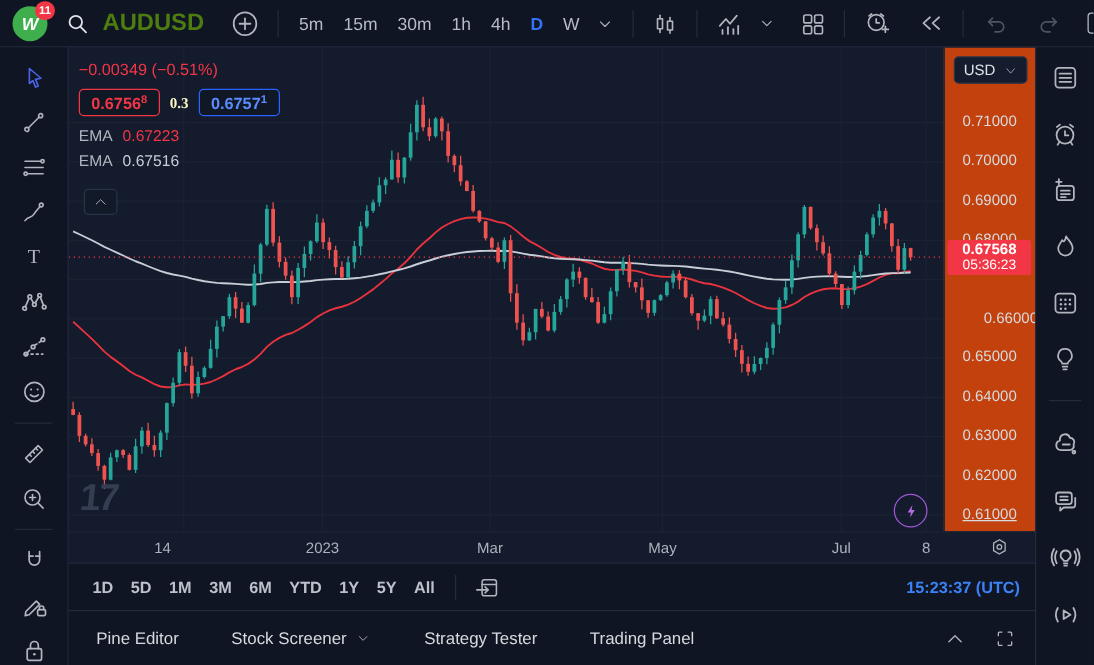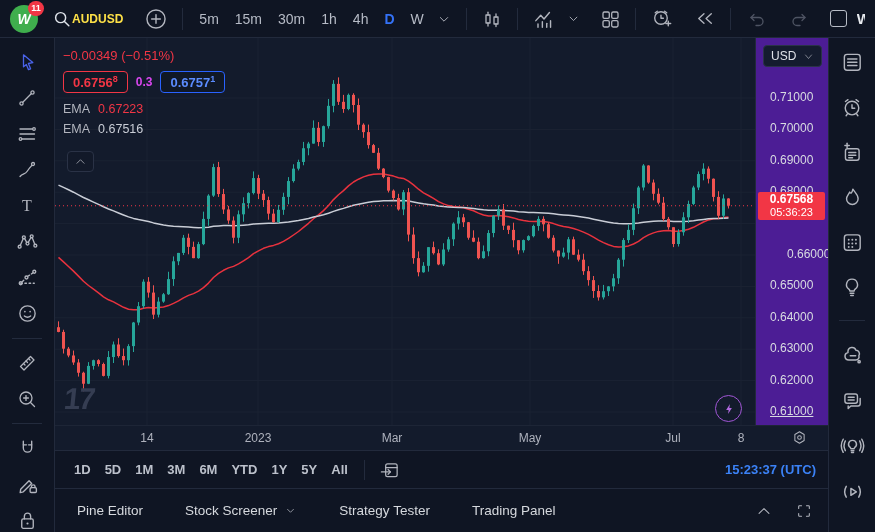--- a/index.html
+++ b/index.html
@@ -6,21 +6,21 @@
   *{box-sizing:border-box;user-select:none;}
   .app{position:relative;width:875px;height:532px;overflow:hidden;background:#131b2c;
        font-family:"Liberation Sans",sans-serif;color:#d6d9de;}
   
   .topbar{position:absolute;left:0;top:0;width:875px;height:38px;background:#0f1523;
           border-bottom:1px solid #222a3c;display:flex;align-items:center;padding:0 10px;white-space:nowrap;}
   .logo{position:relative;width:28px;height:28px;border-radius:50%;background:#3fae4d;flex:0 0 auto;
         display:flex;align-items:center;justify-content:center;color:#fff;font-weight:bold;font-style:italic;font-size:14px;}
   .logo .badge{position:absolute;top:-4px;right:-6px;min-width:16px;height:15px;border-radius:8px;background:#f23645;
         color:#fff;font-size:9px;font-style:normal;display:flex;align-items:center;justify-content:center;padding:0 3px;font-weight:bold;}
-  .sym{display:flex;align-items:center;gap:0;margin-left:14px;font-weight:bold;font-size:12px;color:#fde047;cursor:pointer;}
+  .sym{display:flex;align-items:center;gap:10px;margin-left:14px;font-weight:bold;font-size:19px;color:#4d7c0f;cursor:pointer;}
   .tb-div{width:1px;height:22px;background:#232b3d;margin:0 9px;flex:0 0 auto;}
   .tf-list{display:flex;align-items:center;gap:2px;}
   .tf{padding:4px 7px;font-size:14px;color:#b6bbc6;cursor:pointer;border-radius:4px;}
   .tf.active{color:#3472f7;font-weight:bold;}
   .icbtn{display:flex;align-items:center;justify-content:center;padding:3px 5px;cursor:pointer;border-radius:4px;flex:0 0 auto;}
   .ic{stroke:#b2b5be;fill:none;stroke-width:1.3;stroke-linecap:round;stroke-linejoin:round;}
   .ic.dim{stroke:#4e5463;}
   .checkbox{width:17px;height:17px;border:1.6px solid #b8bdc7;border-radius:3px;margin:0 10px 0 14px;cursor:pointer;flex:0 0 auto;}
   .wm-label{font-size:15px;font-weight:bold;color:#e7eaef;overflow:hidden;}
   
@@ -36,31 +36,31 @@
   .center{position:absolute;left:55px;top:38px;width:773px;height:494px;}
   .chart-area{position:absolute;left:0;top:0;width:773px;height:387px;overflow:hidden;}
   #chart-svg{position:absolute;left:0;top:0;}
   .legend{position:absolute;left:8px;top:10px;z-index:3;}
   .chg{font-size:13px;color:#f23645;margin-bottom:8px;}
   .bidask{display:flex;align-items:center;gap:8px;margin-bottom:9px;}
   .qbox{border:1px solid;border-radius:4px;padding:2px 9px;font-size:13px;font-weight:bold;cursor:pointer;background:rgba(15,21,35,.55);}
   .qbox sup{font-size:9px;}
   .qbox.sell{border-color:#f23645;color:#f23645;}
   .qbox.buy{border-color:#2962ff;color:#5b8cff;}
-  .spread{font-size:12px;font-weight:bold;color:#d946ef;}
+  .spread{font-size:12px;font-weight:bold;color:#fef9c3;font-family:Liberation Serif, serif;}
   .ema-row{display:flex;gap:8px;font-size:12.5px;margin-bottom:6px;color:#b2b5be;}
   .ema-row .v1{color:#f23645;}
   .ema-row .v2{color:#c9cdd6;}
   .collapse-btn{position:absolute;left:12px;top:113px;width:27px;height:21px;border:1px solid #2a3246;border-radius:4px;
       background:#121929;display:flex;align-items:center;justify-content:center;cursor:pointer;z-index:3;}
   .watermark{position:absolute;left:9px;top:344px;font-size:30px;font-weight:bold;color:#353d52;transform:skewX(-6deg);z-index:1;letter-spacing:-2px;}
   .bolt-btn{position:absolute;left:660px;top:357px;width:27px;height:27px;border:1.5px solid #a156d6;border-radius:50%;
       display:flex;align-items:center;justify-content:center;cursor:pointer;z-index:3;}
   
-  .paxis{position:absolute;left:700px;top:0;width:73px;height:387px;border-left:1px solid #222a3c;background:#4c1d95;z-index:2;}
+  .paxis{position:absolute;left:700px;top:0;width:73px;height:387px;border-left:1px solid #222a3c;background:#c2410c;z-index:2;}
   .usd-btn{position:absolute;left:7px;top:7px;padding:3px 7px;border:1px solid #2a3348;border-radius:4px;font-size:12px;
       color:#dfe2e8;display:flex;align-items:center;gap:7px;cursor:pointer;background:#141c2e;}
   .plabel{position:absolute;left:14px;font-size:12px;color:#d8dbe1;}
   .pbadge{position:absolute;left:2px;right:3px;background:#f23645;color:#fff;border-radius:2px;text-align:center;
       padding:1px 0;line-height:13px;z-index:3;}
   .pbadge .p1{font-size:12px;font-weight:bold;}
   .pbadge .p2{font-size:11px;}
   
   .taxis{position:absolute;left:0;top:387px;width:773px;height:25px;border-top:1px solid #1d2536;background:#131b2c;}
   .tlabel{position:absolute;top:5px;font-size:12px;color:#aeb2bd;transform:translateX(-50%);}
@@ -730,21 +730,21 @@
           </div>
         <div class="pbadge" id="price-badge" style="top: 153.765px;">
           <div class="p1">0.67568</div>
           <div class="p2">05:36:23</div>
         </div>
       </div>
     </div>
 
     <div class="taxis">
       <div id="time-labels">
-          <span class="tlabel" style="left: 92px;">14</span>
+          <span class="tlabel" style="left: 75px;">14</span>
           <span class="tlabel" style="left: 203px;">2023</span>
           <span class="tlabel" style="left: 337px;">Mar</span>
           <span class="tlabel" style="left: 475px;">May</span>
           <span class="tlabel" style="left: 618px;">Jul</span>
           <span class="tlabel" style="left: 686px;">8</span>
         </div>
       <span class="gear">
         <svg class="ic" width="17" height="17" viewBox="0 0 22 22">
           <path d="M11 3.6 l6 3.5 v7.8 l-6 3.5 l-6 -3.5 V7.1 Z"></path>
             <circle cx="11" cy="11" r="2.4"></circle>

